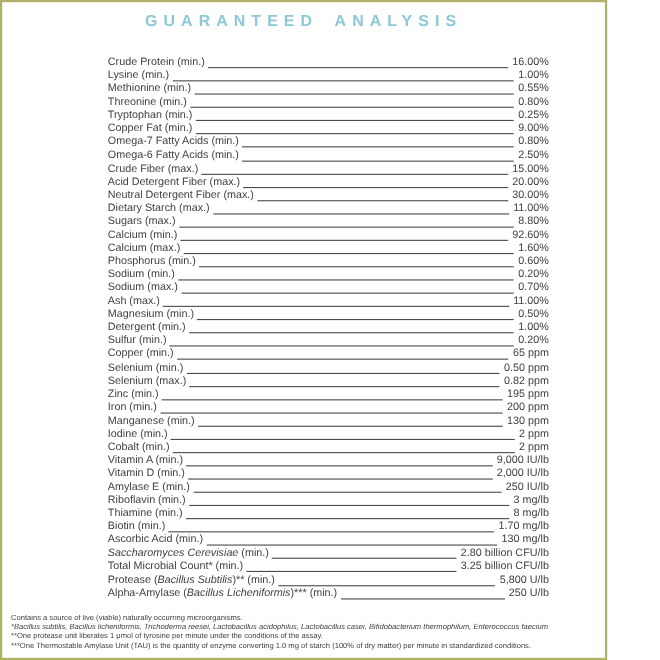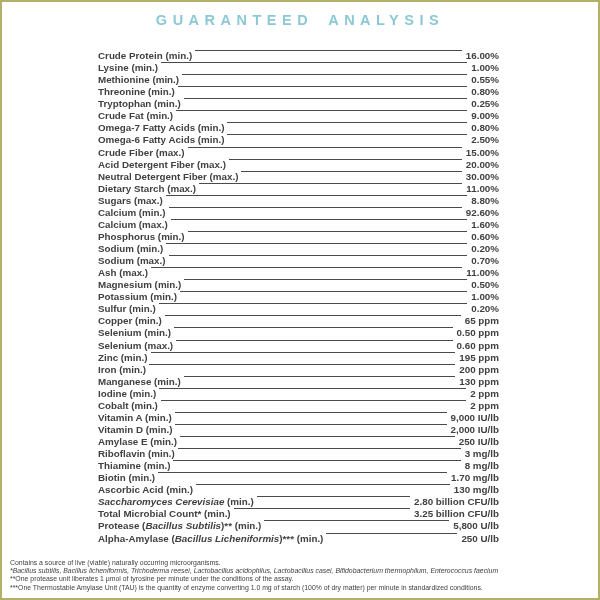--- a/index.html
+++ b/index.html
@@ -1,18 +1,18 @@
 <!DOCTYPE html>
 <html><head>
 <meta charset="utf-8">
 <style>
   html, body { margin: 0; padding: 0; background: #ffffff; }
   .page {
     position: relative;
-    width: 600px;
+    width: 552px;
     height: 600px;
     box-sizing: border-box;
     border: 2px solid #b1b168;
     background: #ffffff;
     font-family: "Liberation Sans", sans-serif;
     overflow: hidden;
   }
   .title {
     position: absolute;
     top: 10px;
@@ -26,26 +26,25 @@
     color: #8cc8d6;
   }
   .list {
     position: absolute;
     left: 96px;
     top: 48px;
     width: 401px;
   }
   .row {
     display: flex;
-    align-items: flex-start;
+    align-items: flex-end;
     height: 12.07px;
     font-size: 9.8px;
     color: #414141;
     white-space: nowrap;
-    font-weight: bold;
   }
   .row .label { flex: 0 0 auto; }
   .row .leader {
     flex: 1 1 auto;
     height: 1px;
     background: #4a4a4a;
     margin: 0 4px 0 3px;
   }
   .row .value { flex: 0 0 auto; text-align: right; }
   .it { font-style: italic; }
@@ -87,21 +86,21 @@
         <span class="label"><span>Threonine (min.)</span></span>
         <span class="leader"></span>
         <span class="value">0.80%</span>
       </div>
       <div class="row">
         <span class="label"><span>Tryptophan (min.)</span></span>
         <span class="leader"></span>
         <span class="value">0.25%</span>
       </div>
       <div class="row">
-        <span class="label"><span>Crude Fat (min.)</span></span>
+        <span class="label"><span>Copper Fat (min.)</span></span>
         <span class="leader"></span>
         <span class="value">9.00%</span>
       </div>
       <div class="row">
         <span class="label"><span>Omega-7 Fatty Acids (min.)</span></span>
         <span class="leader"></span>
         <span class="value">0.80%</span>
       </div>
       <div class="row">
         <span class="label"><span>Omega-6 Fatty Acids (min.)</span></span>
@@ -162,21 +161,21 @@
         <span class="label"><span>Ash (max.)</span></span>
         <span class="leader"></span>
         <span class="value">11.00%</span>
       </div>
       <div class="row">
         <span class="label"><span>Magnesium (min.)</span></span>
         <span class="leader"></span>
         <span class="value">0.50%</span>
       </div>
       <div class="row">
-        <span class="label"><span>Potassium (min.)</span></span>
+        <span class="label"><span>Detergent (min.)</span></span>
         <span class="leader"></span>
         <span class="value">1.00%</span>
       </div>
       <div class="row">
         <span class="label"><span>Sulfur (min.)</span></span>
         <span class="leader"></span>
         <span class="value">0.20%</span>
       </div>
       <div class="row">
         <span class="label"><span>Copper (min.)</span></span>
@@ -184,21 +183,21 @@
         <span class="value">65 ppm</span>
       </div>
       <div class="row">
         <span class="label"><span>Selenium (min.)</span></span>
         <span class="leader"></span>
         <span class="value">0.50 ppm</span>
       </div>
       <div class="row">
         <span class="label"><span>Selenium (max.)</span></span>
         <span class="leader"></span>
-        <span class="value">0.60 ppm</span>
+        <span class="value">0.82 ppm</span>
       </div>
       <div class="row">
         <span class="label"><span>Zinc (min.)</span></span>
         <span class="leader"></span>
         <span class="value">195 ppm</span>
       </div>
       <div class="row">
         <span class="label"><span>Iron (min.)</span></span>
         <span class="leader"></span>
         <span class="value">200 ppm</span>

